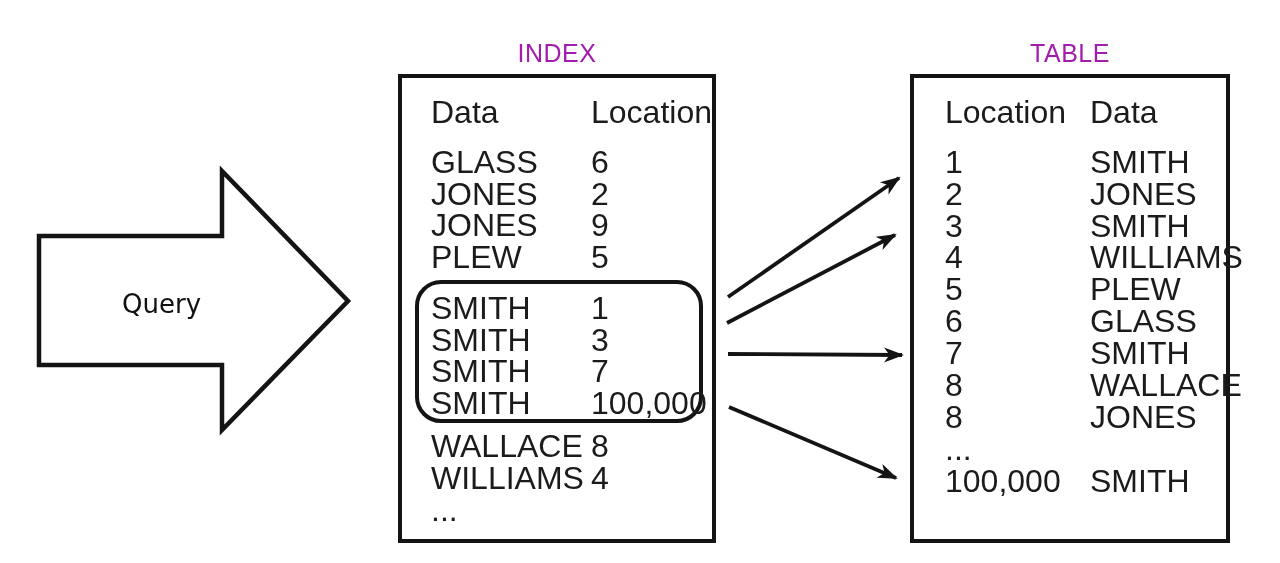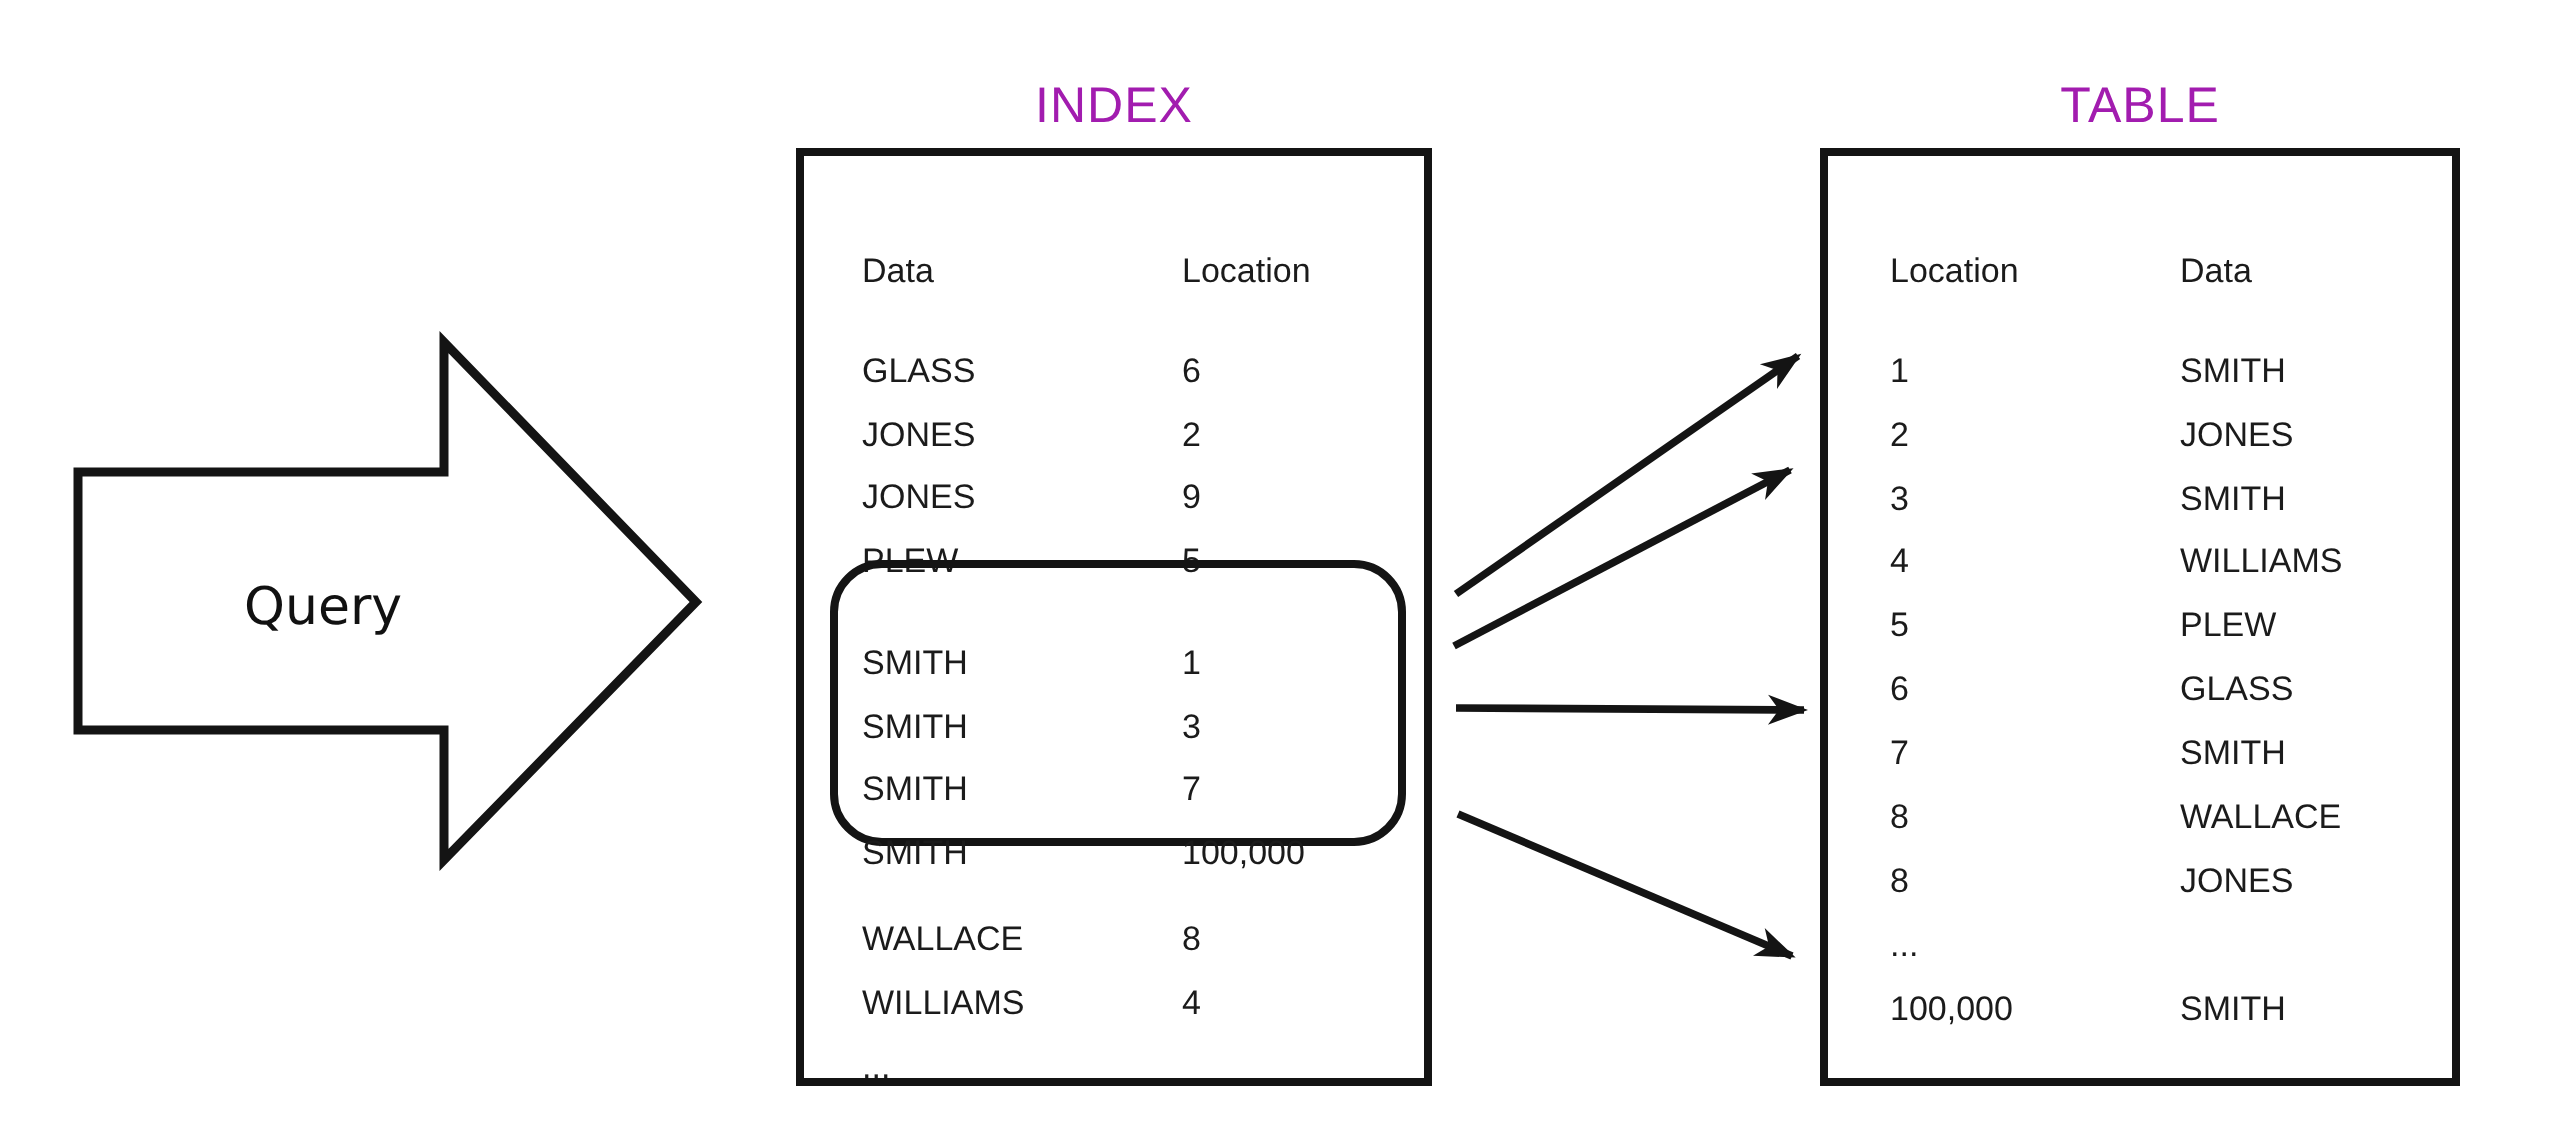--- a/index.html
+++ b/index.html
@@ -36,23 +36,22 @@
     color: #a21caf;
     white-space: nowrap;
   }
   .title-index { left: 398px; width: 318px; }
   .title-table { left: 910px; width: 320px; }
 
   
   .row {
     position: absolute; left: 0; width: 100%;
     height: 28px;
-    font-size: 17px; line-height: 28px;
+    font-size: 32px; line-height: 28px;
     white-space: nowrap;
-    margin-top: 24px;
   }
   .row span { position: absolute; white-space: nowrap; }
   .ix-c1 { left: 29px; }
   .ix-c2 { left: 189px; }
   .tb-c1 { left: 31px; }
   .tb-c2 { left: 176px; }
 
   
   .group-outline {
     position: absolute;

